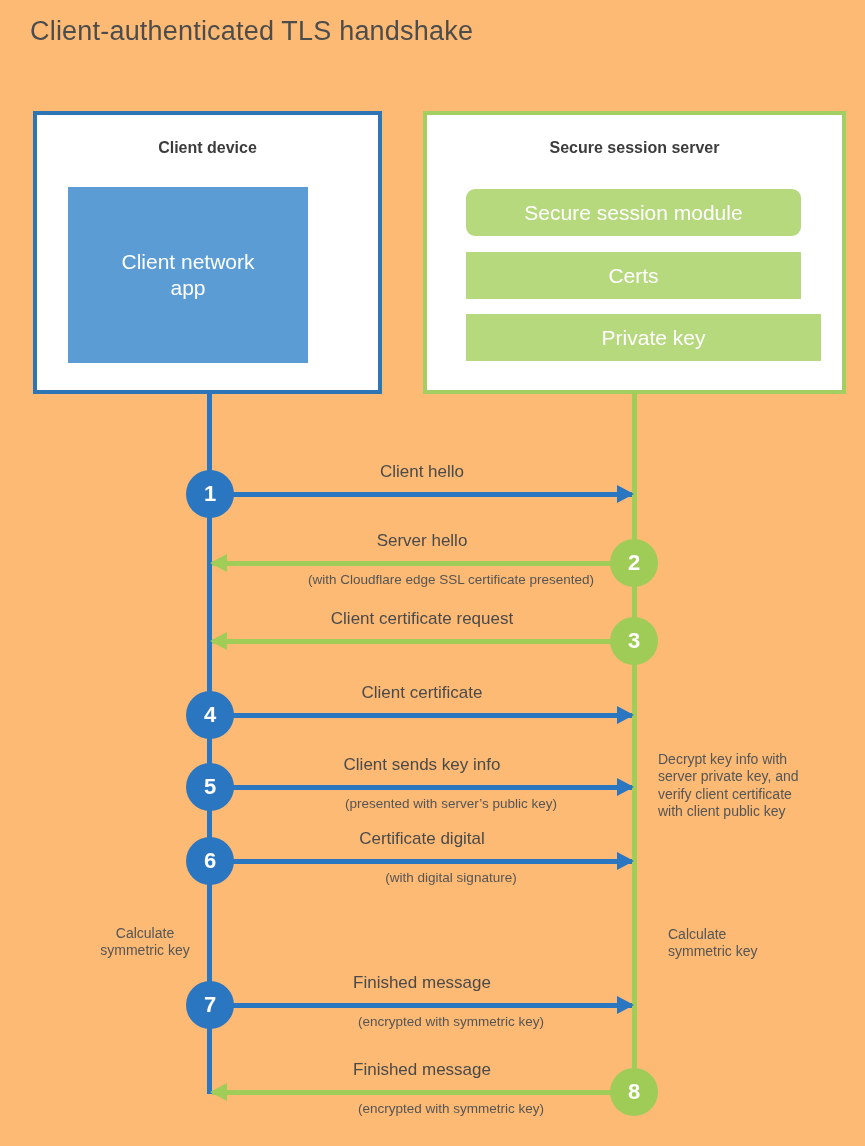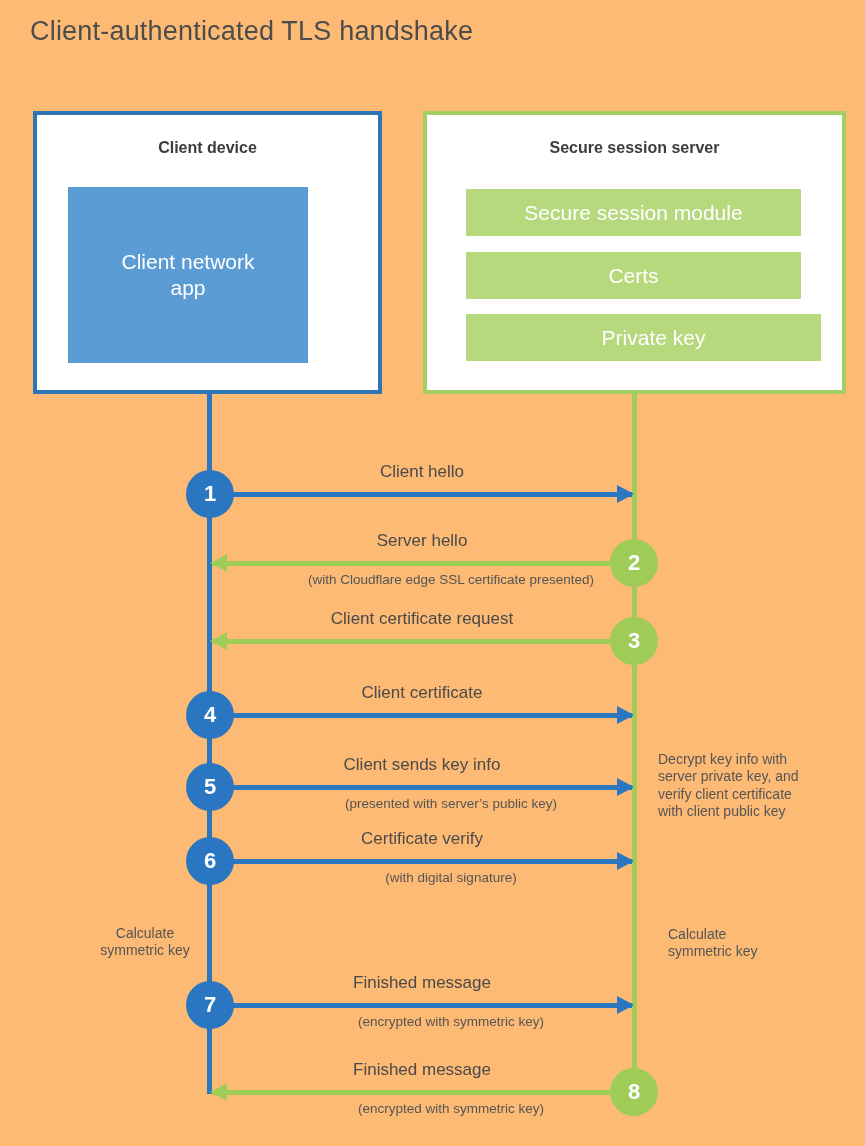--- a/index.html
+++ b/index.html
@@ -14,21 +14,21 @@
   .client-box{left:33px;width:349px;border:4px solid #2e75b5;}
   .server-box{left:423px;width:423px;border:4px solid #a3cf62;}
   .actor-title{text-align:center;margin-top:24px;font-size:16px;font-weight:bold;color:#3c3c3c;}
 
   .client-app{position:absolute;left:31px;top:72px;width:240px;height:176px;background:#5c9cd4;
               display:flex;align-items:center;justify-content:center;text-align:center;
               color:#ffffff;font-size:21px;white-space:pre-line;line-height:1.25;}
 
   .server-bar{position:absolute;left:39px;width:335px;height:47px;background:#b7d97e;
               display:flex;align-items:center;justify-content:center;color:#ffffff;font-size:21px;}
-  .bar-0{top:74px;} .bar-1{top:137px;} .bar-2{top:199px;padding-left:20px;}
+  .bar-0{top:74px;border-radius:9px;} .bar-1{top:137px;} .bar-2{top:199px;padding-left:20px;}
 
   
   .lifeline{position:absolute;top:392px;width:5px;}
   .lifeline.blue{left:207px;height:702px;background:#2b76c0;}
   .lifeline.green{left:632px;height:700px;background:#a0cc58;}
 
   
   .msg{position:absolute;left:0;width:865px;height:0;}
   .shaft{position:absolute;left:212px;top:-2px;width:420px;height:5px;}
   .dir-right .shaft{background:#2b76c0;}
@@ -109,21 +109,21 @@
     <div class="shaft"></div>
     <div class="head"></div>
     <div class="msg-label">Client sends key info</div>
     <div class="msg-note">(presented with server’s public key)</div>
     <div class="circle blue">5</div>
   </div>
 
   <div class="msg dir-right" style="top:861px">
     <div class="shaft"></div>
     <div class="head"></div>
-    <div class="msg-label">Certificate verify</div>
+    <div class="msg-label">Certificate digital</div>
     <div class="msg-note">(with digital signature)</div>
     <div class="circle blue">6</div>
   </div>
 
   <div class="msg dir-right" style="top:1005px">
     <div class="shaft"></div>
     <div class="head"></div>
     <div class="msg-label">Finished message</div>
     <div class="msg-note">(encrypted with symmetric key)</div>
     <div class="circle blue">7</div>

